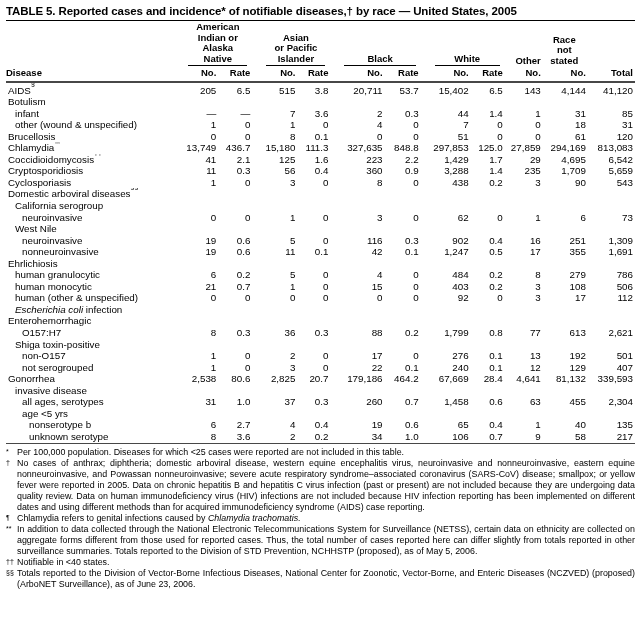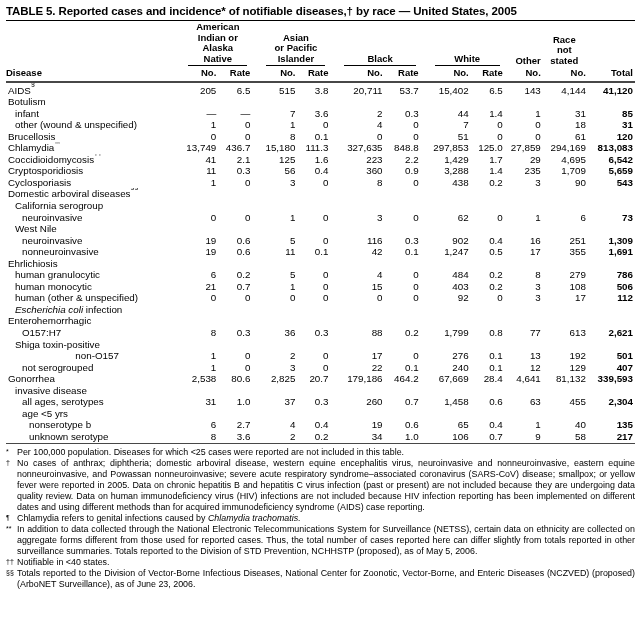--- a/index.html
+++ b/index.html
@@ -12,21 +12,21 @@
   th.disease-h{text-align:left;}
   .grp{text-align:center;border-bottom:1px solid #000;padding-bottom:1px;margin:0 5px 1px 14px;}
   .grp-plain{text-align:right;padding-right:2px;margin-bottom:1px;}
   .grp-plain.center{text-align:center;}
   th.num,td.num{text-align:right;padding-right:2px;white-space:nowrap;}
   tbody{font-size:9.8px;}
   tbody td{padding:0 2px 0 0;line-height:11.55px;white-space:nowrap;overflow:hidden;}
   tbody tr:first-child td{padding-top:2px;}
   tbody tr:last-child td{border-bottom:1.5px solid #474747;padding-bottom:1px;}
   td.disease{text-align:left;}
-  td.total{font-weight:bold;}
+  td.total{font-weight:normal;}
   sup.mk{font-size:7px;vertical-align:top;position:relative;top:-1px;line-height:0;}
   .footnotes{margin-top:3px;font-size:8.9px;line-height:11px;}
   .fn{position:relative;padding-left:11px;text-align:justify;}
   .fn .mark{position:absolute;left:0;top:-1px;font-size:7px;}
   .it{font-style:italic;}
 </style>
 </head>
 <body>
 
 <div class="page">
@@ -321,21 +321,21 @@
           <td class="num">0.8</td>
           <td class="num">77</td>
           <td class="num">613</td>
           <td class="num total">2,621</td>
         </tr>
         <tr>
           <td class="disease" style="padding-left: 9px;">Shiga toxin-positive</td>
           <td colspan="11"></td>
         </tr>
         <tr>
-          <td class="disease" style="padding-left: 16px; text-align: center;">non-O157</td>
+          <td class="disease" style="padding-left: 16px;">non-O157</td>
           <td class="num">1</td>
           <td class="num">0</td>
           <td class="num">2</td>
           <td class="num">0</td>
           <td class="num">17</td>
           <td class="num">0</td>
           <td class="num">276</td>
           <td class="num">0.1</td>
           <td class="num">13</td>
           <td class="num">192</td>

